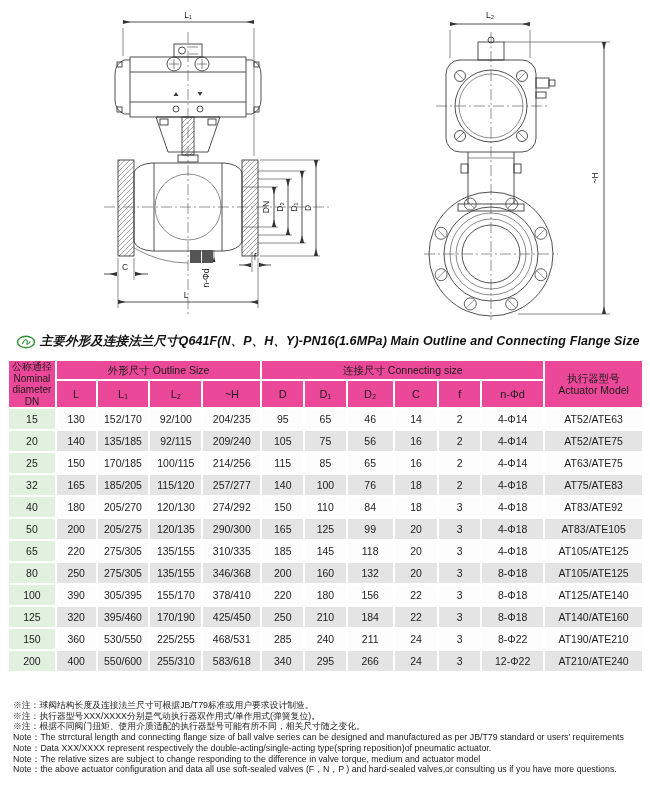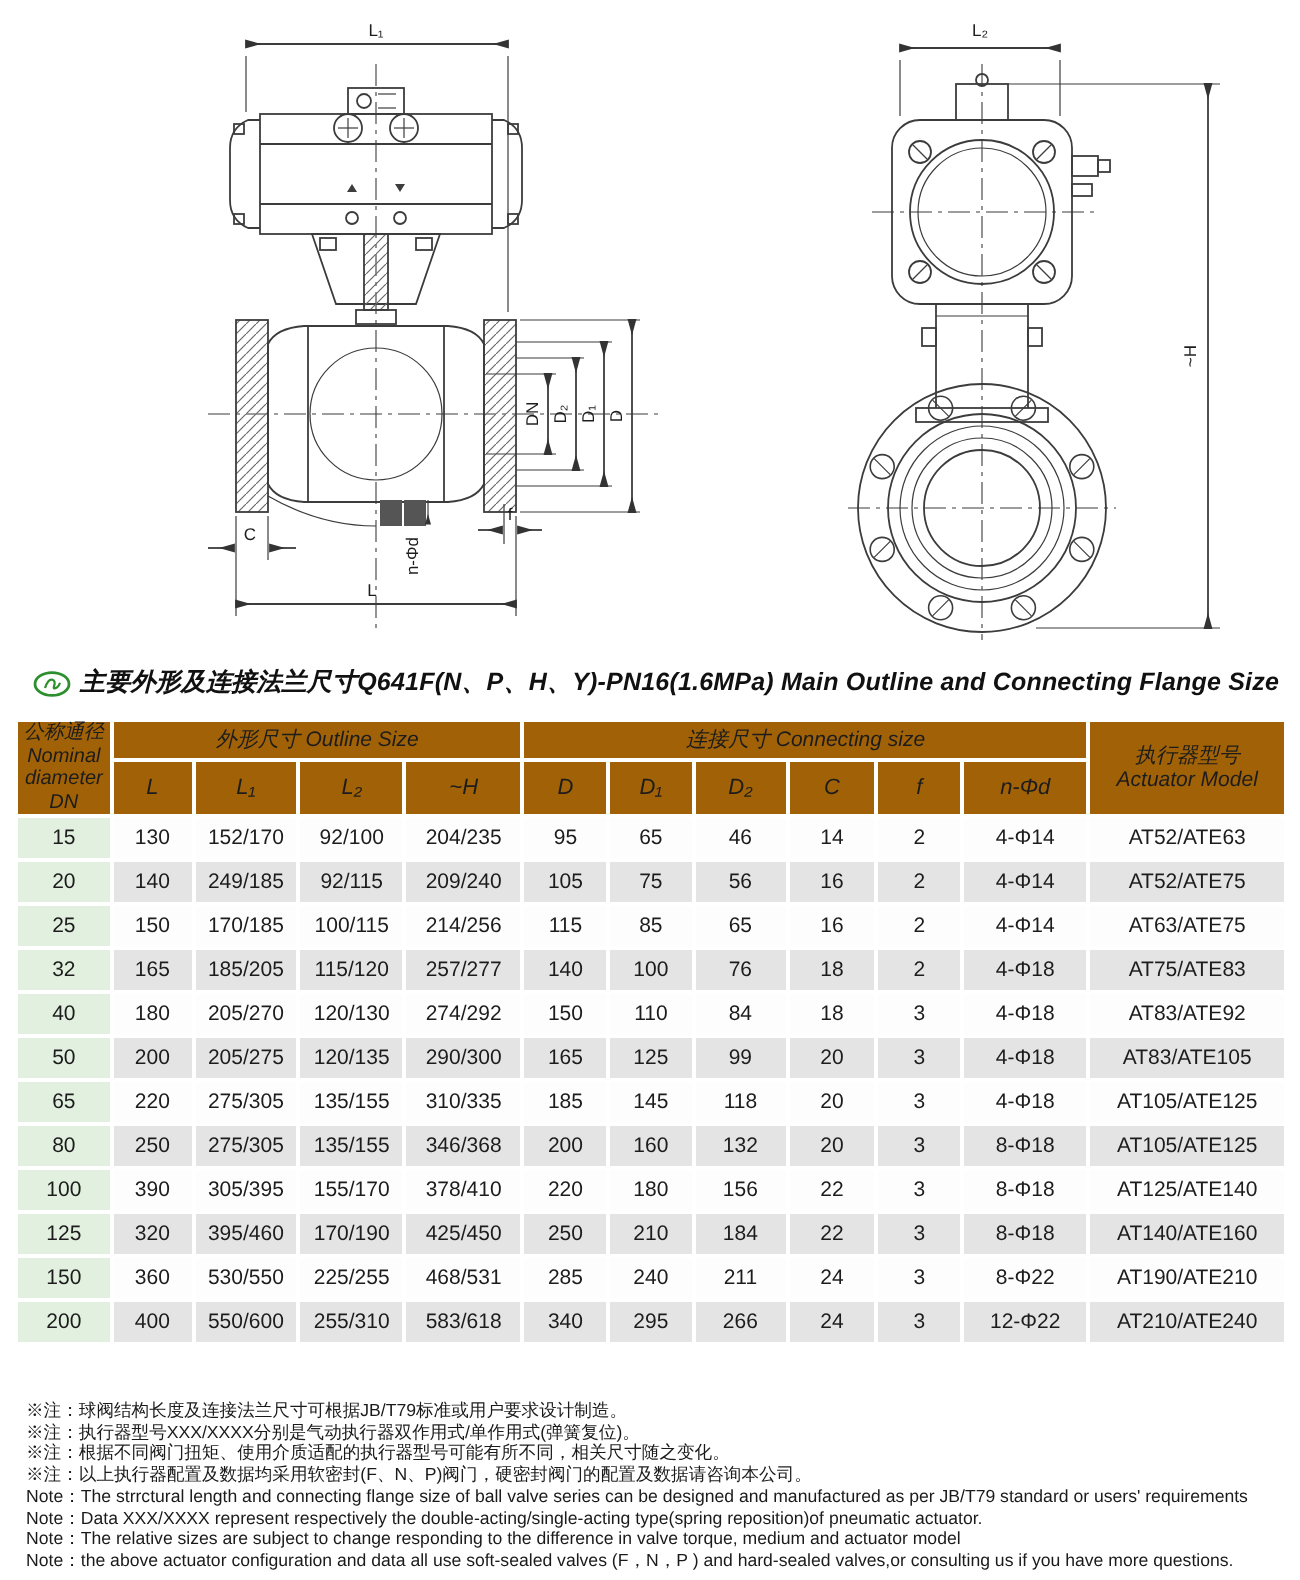--- a/index.html
+++ b/index.html
@@ -5,21 +5,21 @@
   html,body{margin:0;padding:0;}
   body{width:650px;height:790px;background:#ffffff;font-family:"Liberation Sans",sans-serif;position:relative;overflow:hidden;}
   .page{position:absolute;inset:0;border-radius:26px;}
   .svg-front{position:absolute;left:78px;top:2px;}
   .svg-side{position:absolute;left:398px;top:2px;}
   .titlebar{position:absolute;left:16px;top:333px;display:flex;align-items:center;gap:4px;width:640px;font-style:italic;}
   .titlebar .logo{flex:0 0 auto;}
   .title-text{font-size:12.5px;font-weight:bold;color:#111;letter-spacing:0.1px;white-space:nowrap;}
   table.spec{position:absolute;left:7px;top:359px;width:637px;border-collapse:separate;border-spacing:2px;table-layout:fixed;}
   table.spec th,table.spec td{padding:0;text-align:center;vertical-align:middle;font-weight:normal;color:#1c1c1c;}
-  table.spec thead th{background:#a16207;font-size:10.5px;line-height:12px;font-style:italic;}
+  table.spec thead th{background:#ec4899;font-size:10.5px;line-height:12px;}
   table.spec thead tr.subrow th{height:26px;font-size:11px;}
   table.spec thead th.c1{font-size:10px;line-height:11.5px;}
   table.spec tbody td{height:20px;font-size:10.5px;background:#fdfdfd;}
   table.spec tbody tr:nth-child(even) td{background:#e4e4e4;}
   table.spec tbody td.dn{background:#e2f1df !important;}
   .notes{position:absolute;left:13px;top:700px;width:632px;font-size:8.8px;line-height:10.7px;color:#1a1a1a;white-space:nowrap;}
   .notes div{overflow:hidden;}
   text{font-family:"Liberation Sans",sans-serif;}
 </style>
 </head>
@@ -240,21 +240,21 @@
           <td>65</td>
           <td>46</td>
           <td>14</td>
           <td>2</td>
           <td>4-Φ14</td>
           <td>AT52/ATE63</td>
         </tr>
         <tr>
           <td class="dn">20</td>
           <td>140</td>
-          <td>249/185</td>
+          <td>135/185</td>
           <td>92/115</td>
           <td>209/240</td>
           <td>105</td>
           <td>75</td>
           <td>56</td>
           <td>16</td>
           <td>2</td>
           <td>4-Φ14</td>
           <td>AT52/ATE75</td>
         </tr>
@@ -398,20 +398,19 @@
           <td>12-Φ22</td>
           <td>AT210/ATE240</td>
         </tr>
       </tbody>
   </table>
 
   <div class="notes">
       <div>※注：球阀结构长度及连接法兰尺寸可根据JB/T79标准或用户要求设计制造。</div>
       <div>※注：执行器型号XXX/XXXX分别是气动执行器双作用式/单作用式(弹簧复位)。</div>
       <div>※注：根据不同阀门扭矩、使用介质适配的执行器型号可能有所不同，相关尺寸随之变化。</div>
-      <div>※注：以上执行器配置及数据均采用软密封(F、N、P)阀门，硬密封阀门的配置及数据请咨询本公司。</div>
       <div>Note：The strrctural length and connecting flange size of ball valve series can be designed and manufactured as per JB/T79 standard or users' requirements</div>
       <div>Note：Data XXX/XXXX  represent respectively the double-acting/single-acting type(spring reposition)of pneumatic actuator.</div>
       <div>Note：The relative sizes are subject to change responding to the difference in valve torque, medium and actuator model</div>
       <div>Note：the above actuator  configuration and data  all use soft-sealed valves (F，N，P ) and  hard-sealed valves,or consulting us if you have more questions.</div>
     </div>
 
 </div>
 
 </body></html>

